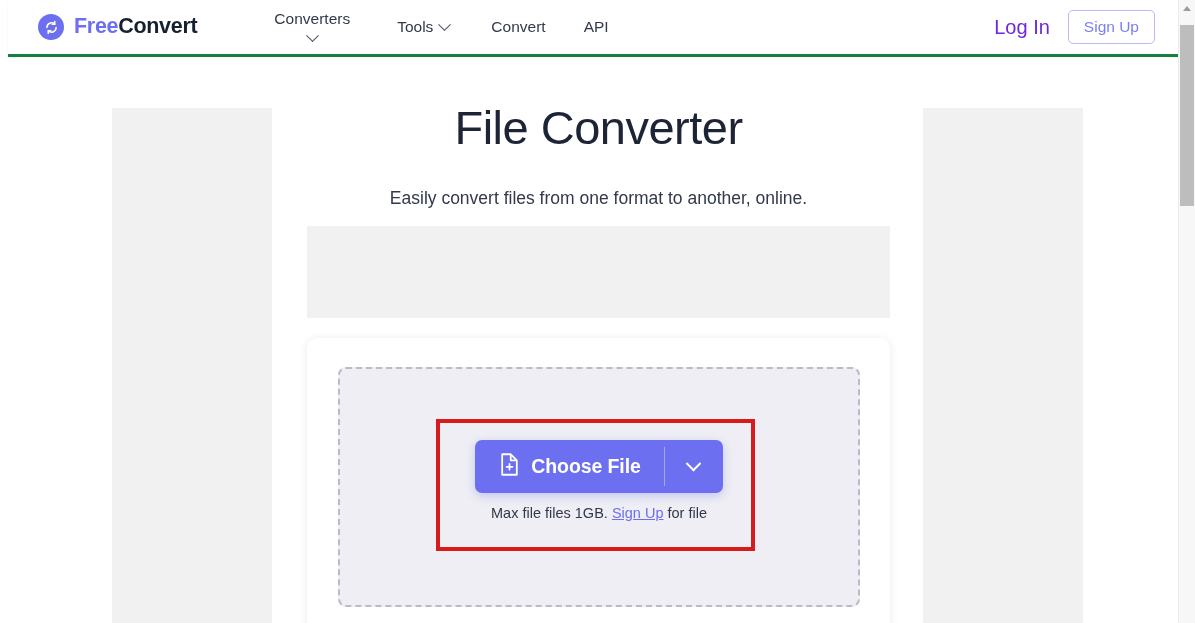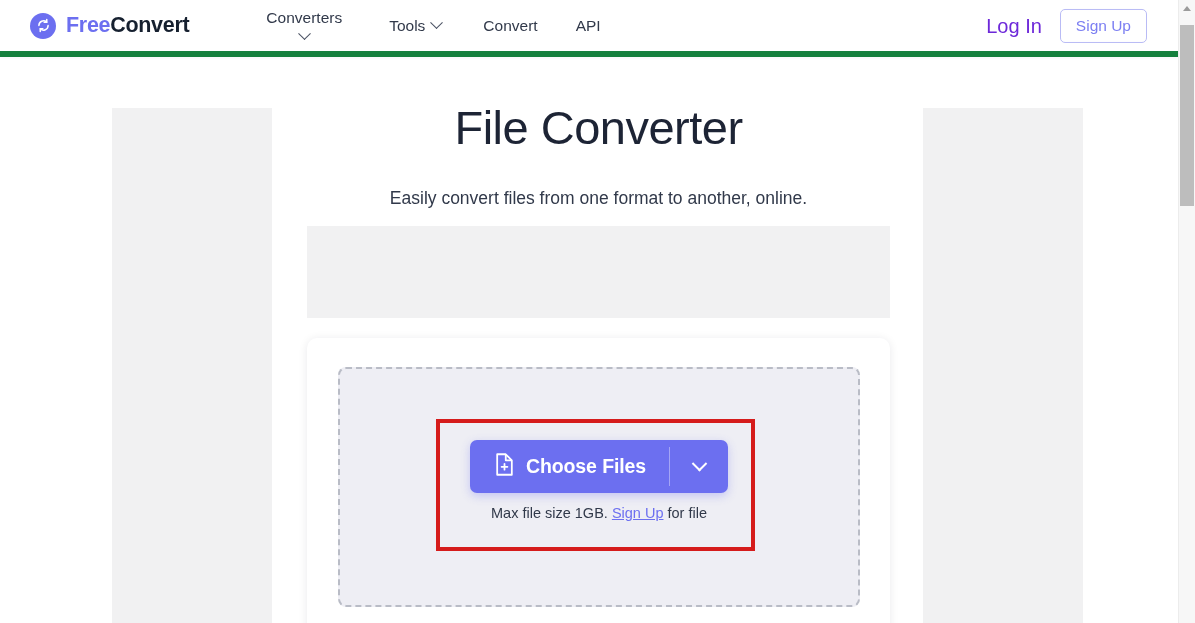--- a/index.html
+++ b/index.html
@@ -14,24 +14,24 @@
   
   #page {
     position:relative;
     width:1195px; height:623px;
     background:#ffffff;
     overflow:hidden;
   }
 
   
   #header {
-    position:absolute; top:0; left:0;
+    position:absolute; top:0; left:8px;
     width:1178px; height:57px;
     background:#ffffff;
-    border-bottom:6px solid #15803d;
+    border-bottom:3px solid #15803d;
     box-shadow:0 1px 3px rgba(16,24,40,0.045);
     display:flex; align-items:center;
     z-index:20;
   }
 
   .brand {
     display:flex; align-items:center; gap:10px;
     margin-left:30px;
     text-decoration:none;
     cursor:pointer;
@@ -335,29 +335,29 @@
 
             <div id="choose-files-button">
               <div id="choose-files-main">
                 <span>
                   <svg width="21" height="23" viewBox="0 0 20 22" aria-hidden="true">
                     <path d="M3 1.2h8.2L17 7v13.8H3z" fill="none" stroke="#ffffff" stroke-width="1.7" stroke-linejoin="round"></path>
                     <path d="M11.2 1.2V7H17" fill="none" stroke="#ffffff" stroke-width="1.7" stroke-linejoin="round"></path>
                     <path d="M10 10.4v5.6M7.2 13.2h5.6" stroke="#ffffff" stroke-width="1.7" stroke-linecap="round"></path>
                   </svg>
                 </span>
-                <span id="choose-files-label">Choose Files</span>
+                <span id="choose-files-label">Choose File</span>
               </div>
               <div id="choose-files-divider"></div>
               <div id="choose-files-dropdown">
                 <span class="chev-white"></span>
               </div>
             </div>
 
-            <div id="max-size-note"><span>Max file size 1GB. </span><span id="max-size-signup-link">Sign Up</span><span> for file</span></div>
+            <div id="max-size-note"><span>Max file files 1GB. </span><span id="max-size-signup-link">Sign Up</span><span> for file</span></div>
 
           </div>
         </div>
       </div>
     </div>
   </div>
 
   <div id="scrollbar">
     <div id="scrollbar-up-arrow">
         <i></i>

